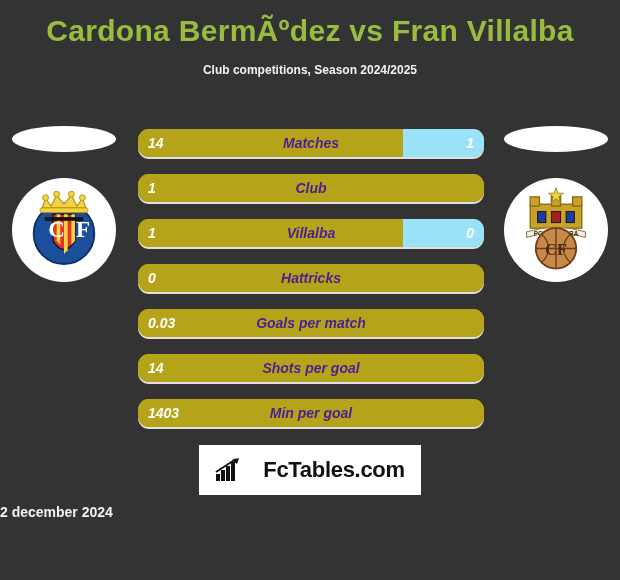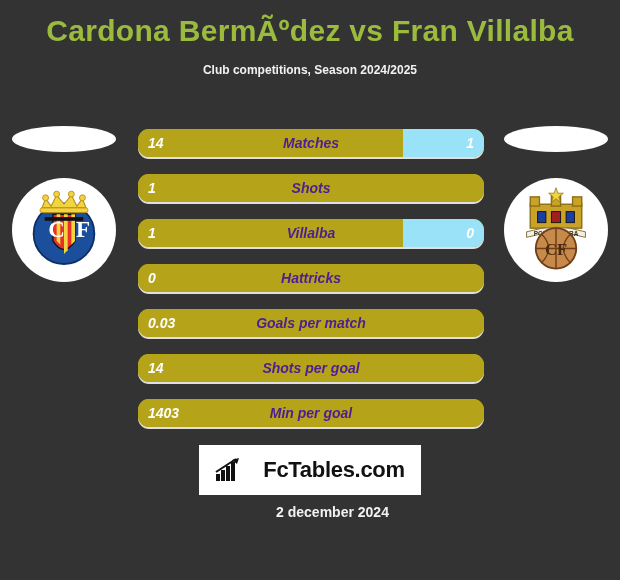--- a/index.html
+++ b/index.html
@@ -154,25 +154,23 @@
     font-weight: bold;
     color: #111111;
     letter-spacing: -0.3px;
   }
 
   .footer-date {
     position: absolute;
     left: 0;
     top: 504px;
     width: 620px;
-    text-align: center;
     font-size: 14px;
     font-weight: bold;
     color: #f2f2f2;
-    padding-left: 45px;
   }
 </style>
 </head>
 <body>
 
 <div class="page">
 
   <div class="title">Cardona BermÃºdez vs Fran Villalba</div>
   <div class="subtitle">Club competitions, Season 2024/2025</div>
 
@@ -236,21 +234,21 @@
       <div class="stat-fill-left" style="width:76.5%"></div>
       <div class="stat-fill-right" style="width:23.5%"></div>
       <span class="stat-left-value">14</span>
       <span class="stat-label">Matches</span>
       <span class="stat-right-value">1</span>
     </div>
 
     <div class="stat-row">
       <div class="stat-fill-left" style="width:100%"></div>
       <span class="stat-left-value">1</span>
-      <span class="stat-label">Shots</span>
+      <span class="stat-label">Club</span>
     </div>
 
     <div class="stat-row">
       <div class="stat-fill-left" style="width:76.5%"></div>
       <div class="stat-fill-right" style="width:23.5%"></div>
       <span class="stat-left-value">1</span>
       <span class="stat-label">Villalba</span>
       <span class="stat-right-value">0</span>
     </div>
 

